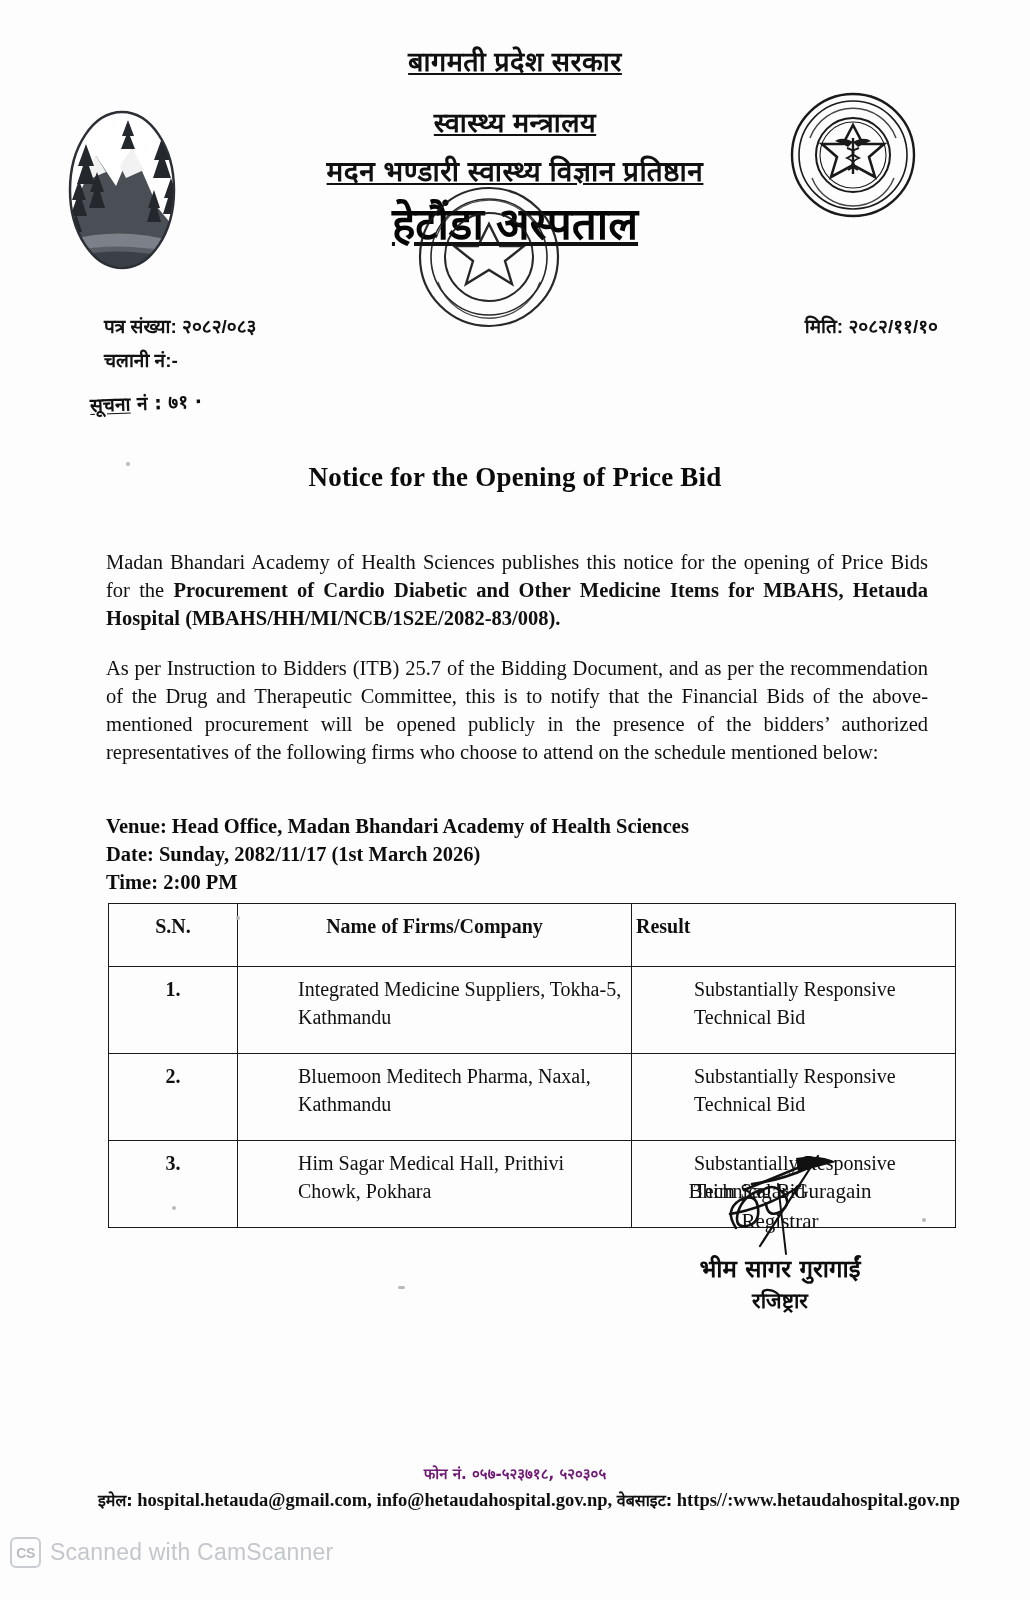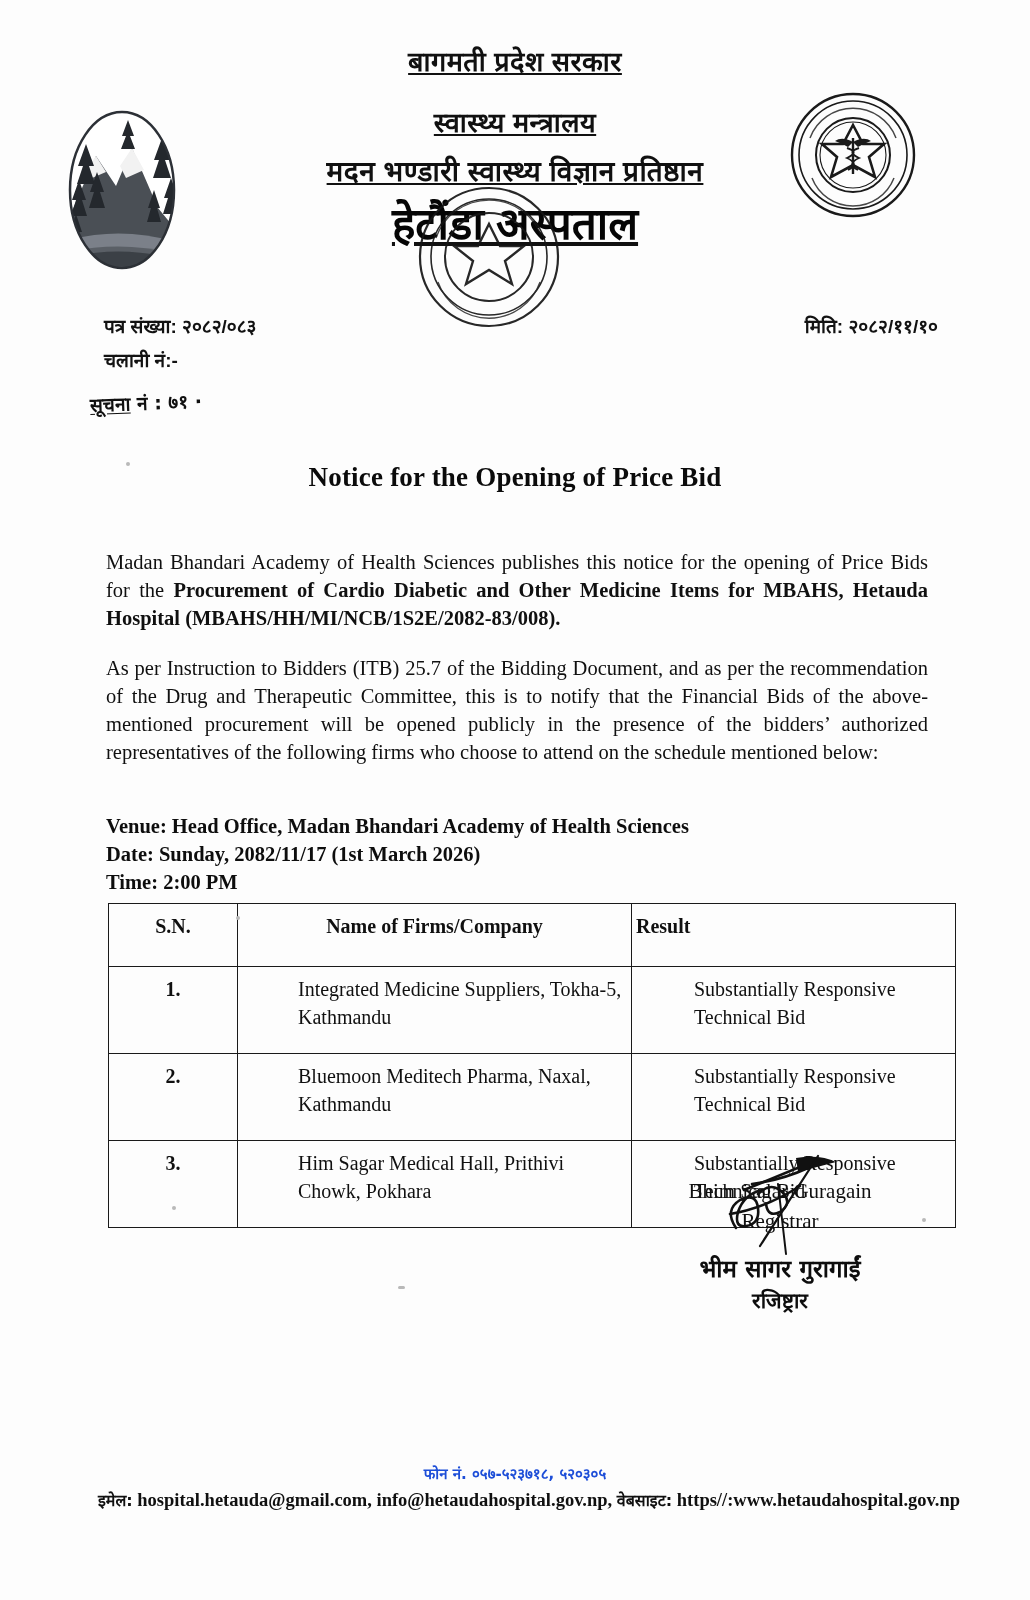--- a/index.html
+++ b/index.html
@@ -242,21 +242,21 @@
     left: 0;
     top: 1462px;
     width: 1030px;
     text-align: center;
   }
   .footer-phone {
     font-family: "DejaVu Sans", sans-serif;
     font-size: 15px;
     font-weight: bold;
     line-height: 24px;
-    color: #1d4ed8;
+    color: #701a75;
   }
   .footer-email {
     font-family: "Liberation Serif", "DejaVu Serif", serif;
     font-size: 18.5px;
     font-weight: bold;
     line-height: 28px;
     color: #101010;
     margin-left: 28px;
   }
   .footer-email .np {
@@ -468,20 +468,24 @@
   <div class="footer">
     <div class="footer-phone">फोन नं. ०५७-५२३७१८, ५२०३०५</div>
     <div class="footer-email">
       <span class="np">इमेल:</span>
       <span>hospital.hetauda@gmail.com, info@hetaudahospital.gov.np,</span>
       <span class="np">वेबसाइट:</span>
       <span>https//:www.hetaudahospital.gov.np</span>
     </div>
   </div>
 
+  <div class="camscanner">
+    <div class="cs-badge">CS</div>
+    <div class="cs-text">Scanned with CamScanner</div>
+  </div>
 
   <div class="speck" style="left:126px; top:462px; width:4px; height:4px;"></div>
   <div class="speck" style="left:172px; top:1206px; width:4px; height:4px;"></div>
   <div class="speck" style="left:398px; top:1286px; width:7px; height:3px; border-radius:2px;"></div>
   <div class="speck" style="left:922px; top:1218px; width:4px; height:4px;"></div>
   <div class="speck" style="left:236px; top:916px; width:4px; height:4px;"></div>
 
 </div>
 
 </body></html>

